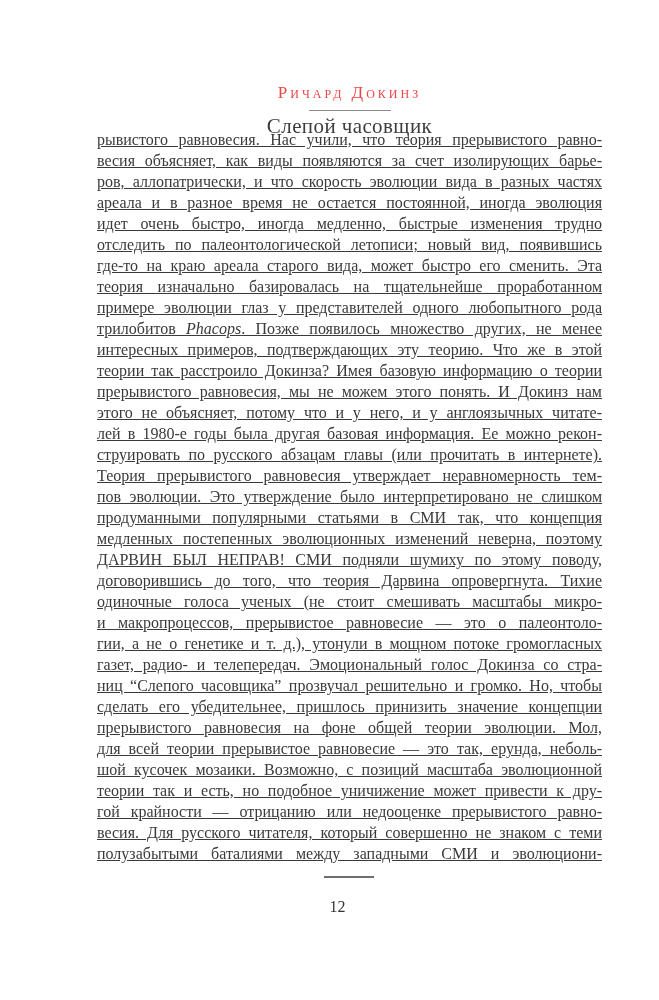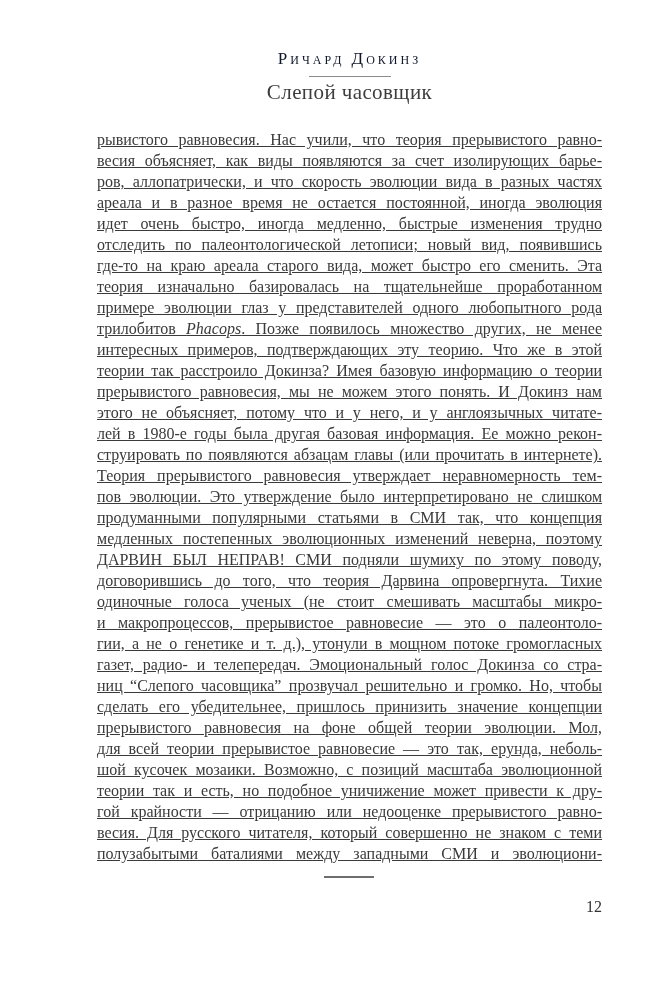--- a/index.html
+++ b/index.html
@@ -21,22 +21,23 @@
     left: 97px;
     top: 50px;
     width: 505px;
     text-align: center;
   }
   .author {
     font-variant: small-caps;
     font-size: 17px;
     line-height: 18px;
     letter-spacing: 3px;
-    color: #0f172a;
+    color: #ef4444;
     white-space: nowrap;
+    margin-top: 34px;
   }
   .head-rule {
     width: 82px;
     height: 1px;
     background: #8a8a8a;
     margin: 8px auto 6px auto;
   }
   .book-title {
     font-size: 21px;
     line-height: 18px;
@@ -65,24 +66,24 @@
   .foot-rule {
     position: absolute;
     left: 324px;
     top: 876px;
     width: 50px;
     height: 2px;
     background: #6e6e6e;
   }
   .page-number {
     position: absolute;
-    left: 97px;
+    left: 85px;
     top: 898px;
     width: 505px;
-    text-align: right;
+    text-align: center;
     font-size: 16px;
     color: #333333;
   }
 </style>
 </head>
 <body>
 
 <div class="page">
 
   <div class="running-head">
@@ -100,21 +101,21 @@
       <div class="line"><span>отследить по палеонтологической летописи; новый вид, появившись</span></div>
       <div class="line"><span>где-то на краю ареала старого вида, может быстро его сменить. Эта</span></div>
       <div class="line"><span>теория изначально базировалась на тщательнейше проработанном</span></div>
       <div class="line"><span>примере эволюции глаз у представителей одного любопытного рода</span></div>
       <div class="line"><span>трилобитов </span><span class="italic">Phacops</span><span>. Позже появилось множество других, не менее</span></div>
       <div class="line"><span>интересных примеров, подтверждающих эту теорию. Что же в этой</span></div>
       <div class="line"><span>теории так расстроило Докинза? Имея базовую информацию о теории</span></div>
       <div class="line"><span>прерывистого равновесия, мы не можем этого понять. И Докинз нам</span></div>
       <div class="line"><span>этого не объясняет, потому что и у него, и у англоязычных читате-</span></div>
       <div class="line"><span>лей в 1980-е годы была другая базовая информация. Ее можно рекон-</span></div>
-      <div class="line"><span>струировать по появляются абзацам главы (или прочитать в интернете).</span></div>
+      <div class="line"><span>струировать по русского абзацам главы (или прочитать в интернете).</span></div>
       <div class="line"><span>Теория прерывистого равновесия утверждает неравномерность тем-</span></div>
       <div class="line"><span>пов эволюции. Это утверждение было интерпретировано не слишком</span></div>
       <div class="line"><span>продуманными популярными статьями в СМИ так, что концепция</span></div>
       <div class="line"><span>медленных постепенных эволюционных изменений неверна, поэтому</span></div>
       <div class="line"><span>ДАРВИН БЫЛ НЕПРАВ! СМИ подняли шумиху по этому поводу,</span></div>
       <div class="line"><span>договорившись до того, что теория Дарвина опровергнута. Тихие</span></div>
       <div class="line"><span>одиночные голоса ученых (не стоит смешивать масштабы микро-</span></div>
       <div class="line"><span>и макропроцессов, прерывистое равновесие — это о палеонтоло-</span></div>
       <div class="line"><span>гии, а не о генетике и т. д.), утонули в мощном потоке громогласных</span></div>
       <div class="line"><span>газет, радио- и телепередач. Эмоциональный голос Докинза со стра-</span></div>

